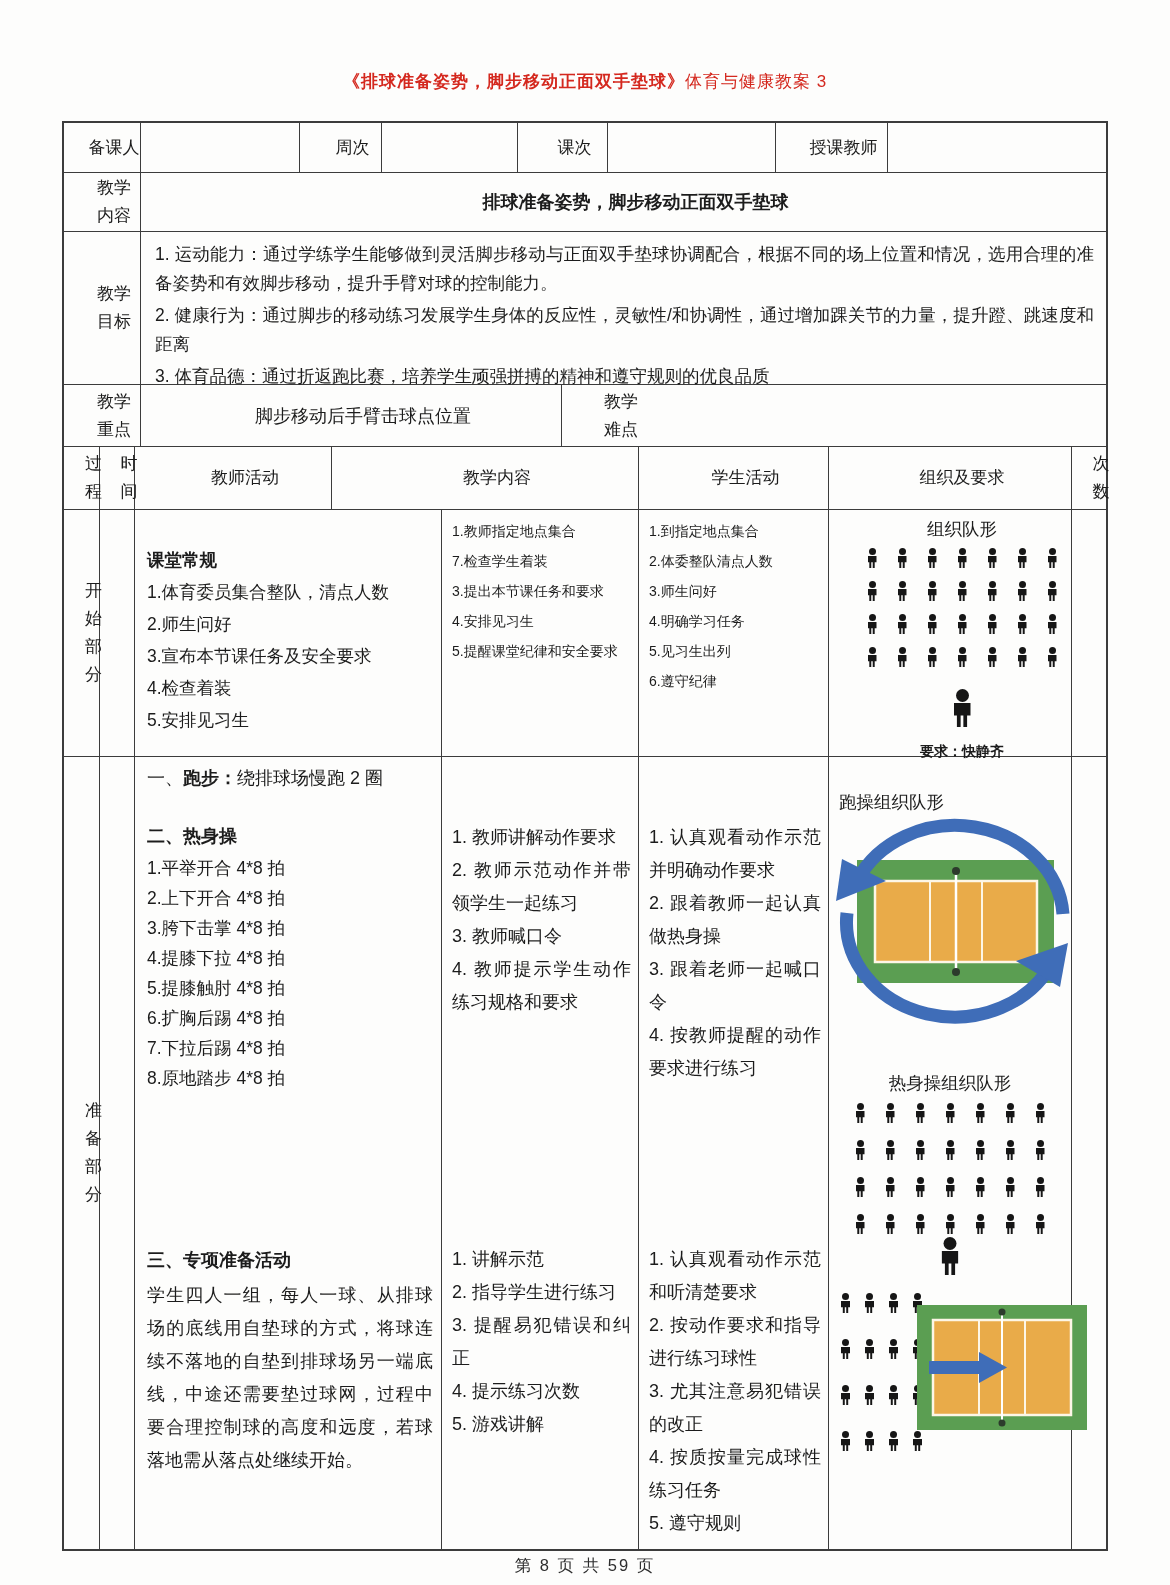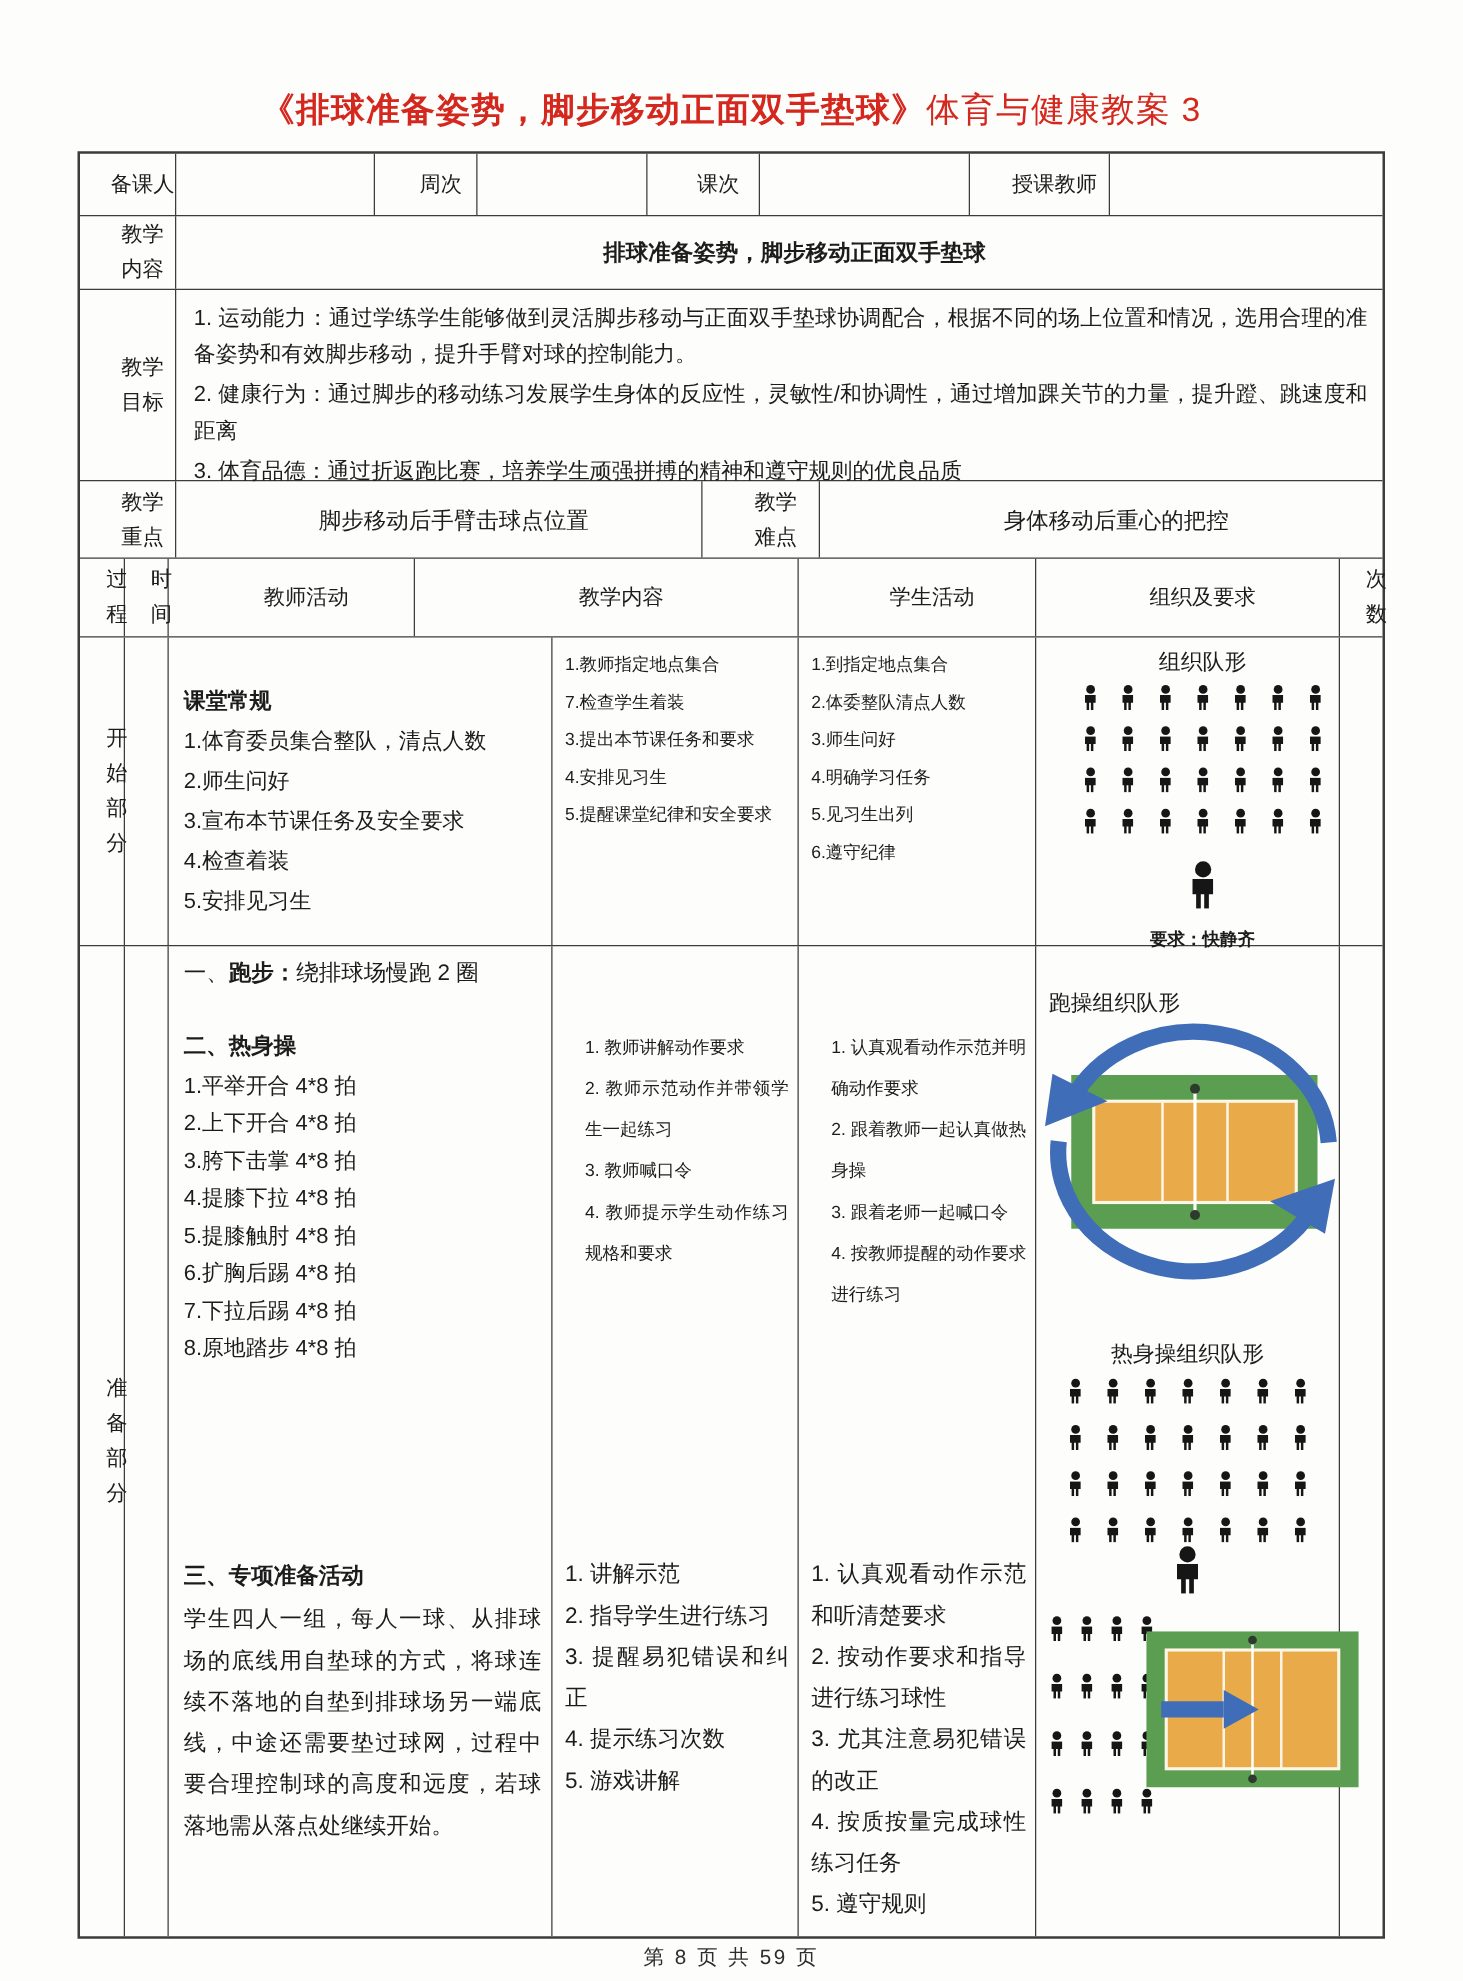--- a/index.html
+++ b/index.html
@@ -11,21 +11,21 @@
     --arrow-blue:#3f6db8;
     --person-black:#161616;
   }
   *{margin:0;padding:0;box-sizing:border-box;}
   html,body{background:#fdfdfc;}
   body{
     width:1170px;height:1585px;position:relative;
     font-family:"Liberation Sans",sans-serif;color:var(--ink);
   }
   .title{position:absolute;top:70px;left:0;width:100%;text-align:center;
-    font-size:27px;color:var(--title-red);letter-spacing:1px;}
+    font-size:17px;color:var(--title-red);letter-spacing:1px;}
   .title .book{font-weight:bold;}
   .tbl{position:absolute;left:62px;top:121px;width:1046px;border:2px solid var(--border);background:transparent;}
   .row{display:flex;border-bottom:1px solid var(--border);}
   .row:last-child{border-bottom:none;}
   .c{border-right:1px solid var(--border);position:relative;min-width:0;padding-left:24px;}
   .c:last-child{border-right:none;}
   .r1{height:50px}.r2{height:59px}.r3{height:153px}.r4{height:62px}
   .r5{height:63px}.r6{height:247px}.r7{height:792px}
   .w36{flex:0 0 36px}.w35{flex:0 0 35px}.w307{flex:0 0 307px}.w197{flex:0 0 197px}
   .w190{flex:0 0 190px}.w243{flex:0 0 243px}
@@ -58,21 +58,21 @@
     clip-path:polygon(0 0,100% 0,100% 52%,80% 52%,80% 100%,58% 100%,58% 52%,42% 52%,42% 100%,20% 100%,20% 52%,0 52%);}
   .org-open .person-lg{margin-top:9px;}
   .req{font-weight:bold;font-size:14px;margin-top:11px;}
   .prep-col{font-size:18px;}
   .run{position:absolute;top:9px;left:12px;font-size:18px;white-space:nowrap;}
   .warm{position:absolute;top:62px;left:12px;right:8px;}
   .sec-title{font-weight:bold;font-size:18px;line-height:34px;}
   .warm .list{font-size:17.5px;line-height:30px;}
   .spec{position:absolute;top:486px;left:12px;right:8px;}
   .para{font-size:18px;line-height:33px;text-align:justify;margin-top:2px;}
-  .warm2{position:absolute;top:64px;left:26px;right:7px;font-size:14px;line-height:33px;text-align:justify;}
+  .warm2{position:absolute;top:64px;left:10px;right:7px;font-size:18px;line-height:33px;text-align:justify;}
   .spec2{position:absolute;top:486px;left:10px;right:7px;font-size:18px;line-height:33px;text-align:justify;}
   .org-prep{font-size:17.5px;}
   .run-label{position:absolute;top:6px;left:10px;margin-top:27px;}
   .court-run{position:absolute;top:54px;left:50%;transform:translateX(-50%);}
   .warm-label{position:absolute;top:314px;left:0;width:100%;text-align:center;}
   .f-warm{position:absolute;top:346px;left:0;width:100%;}
   .leader2{position:absolute;top:480px;left:50%;transform:translateX(-50%);}
   .drill-group{position:absolute;top:528px;left:0;width:100%;height:195px;}
   .f-drill{position:absolute;top:8px;left:12px;}
   .court-drill{position:absolute;top:20px;left:88px;}
@@ -112,21 +112,20 @@
         <div class="li">3.  体育品德：通过折返跑比赛，培养学生顽强拼搏的精神和遵守规则的优良品质</div>
       </div>
   </div>
 
   <div class="row r4">
     <div class="c w77 lab">教学
 重点</div>
     <div class="c w421 vcenter">脚步移动后手臂击球点位置</div>
     <div class="c w94 lab">教学
 难点</div>
-    <div class="c grow vcenter">身体移动后重心的把控</div>
   </div>
 
   <div class="row r5">
     <div class="c w36 lab">过
 程</div>
     <div class="c w35 lab">时
 间</div>
     <div class="c w197 lab">教师活动</div>
     <div class="c w307 lab">教学内容</div>
     <div class="c w190 lab">学生活动</div>

